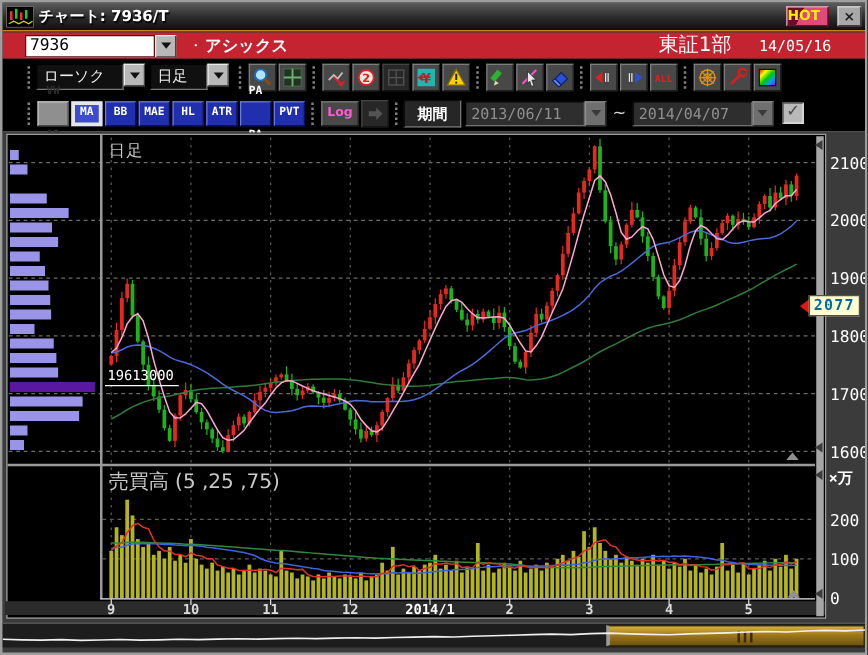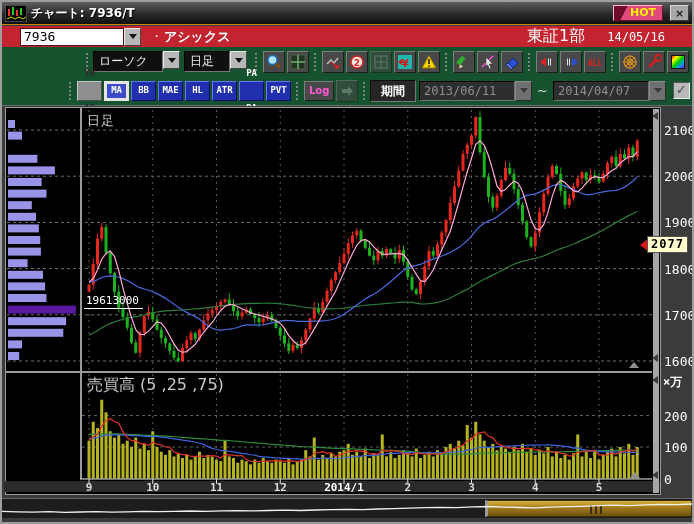--- a/index.html
+++ b/index.html
@@ -5,39 +5,39 @@
   html,body{margin:0;padding:0;background:#222;}
   *{box-sizing:border-box;}
   .win{position:relative;width:694px;height:524px;background:#3b3b3b;border:2px solid #9e9e9e;
        font-family:"DejaVu Sans",sans-serif;overflow:hidden;}
   
   .titlebar{position:absolute;top:0;left:0;right:0;height:23px;display:flex;align-items:center;gap:4px;
     background:linear-gradient(180deg,#5d5d5d,#2a2a2a 55%,#101010);border-bottom:1px solid #c8860a;padding:0 3px;}
   .appicon{width:22px;height:17px;display:block;}
   .title{color:#fff;font-weight:bold;font-size:12px;text-shadow:1px 1px 1px #000;}
   .tspacer{flex:1;}
-  .hot{height:16px;width:50px;border:1px solid #ffb3cf;border-right-color:#6e0d28;border-bottom-color:#6e0d28;
+  .hot{height:16px;width:34px;border:1px solid #ffb3cf;border-right-color:#6e0d28;border-bottom-color:#6e0d28;
     background:linear-gradient(115deg,#6e0d28 0 12px,#e0497c 12px);color:#ffee00;font:bold 11px/14px "DejaVu Sans",sans-serif;
     text-align:right;padding:0 6px 0 0;cursor:pointer;}
   .closebtn{height:16px;width:19px;margin-left:3px;border:1px solid #d8d8d8;border-right-color:#3c3c3c;border-bottom-color:#3c3c3c;
     background:#a8a8a8;color:#1c1c1c;font:bold 11px/13px "DejaVu Sans",sans-serif;padding:0;cursor:pointer;}
   
   .infobar{position:absolute;top:24px;left:0;right:0;height:21px;background:#c32430;display:flex;align-items:center;padding:0 6px;color:#fff;}
   .codebox{display:flex;height:18px;margin-left:12px;}
   .code-input{width:104px;height:18px;border:1px solid #5a0d12;background:#fff;color:#000;
     font:13px "DejaVu Sans Mono",monospace;padding:0 3px;}
   .dd{width:17px;height:18px;border:1px solid #e9e9e9;border-right-color:#444;border-bottom-color:#444;
     background:#b8b8b8;display:flex;align-items:center;justify-content:center;padding:0;cursor:pointer;}
   .tri{width:0;height:0;border:4px solid transparent;border-top:5px solid #111;margin-top:4px;}
   .bullet{margin:0 2px 0 10px;font-size:11px;}
   .secname{font-size:13px;font-weight:bold;}
   .market{font-size:16px;margin-right:22px;}
   .tdate{font-size:12px;font-family:"DejaVu Sans Mono",monospace;margin-right:21px;}
   
-  .tb{position:absolute;left:0;right:0;display:flex;align-items:center;background:#14532d;padding:0 2px;justify-content:flex-end;}
+  .tb{position:absolute;left:0;right:0;display:flex;align-items:center;background:#000000;padding:0 16px;}
   .tb2{top:45px;height:29px;}
   .tb3{top:74px;height:30px;border-bottom:1px solid #6a6a6a;}
   .grip{width:3px;height:18px;margin:0 4px;border-left:2px dotted #808080;}
   .combo{display:flex;height:21px;margin-right:4px;}
   .cval{min-width:70px;height:21px;background:#101010;border:1px solid #000;border-bottom-color:#777;border-right-color:#777;
     color:#eee;font-size:12px;line-height:19px;padding:0 5px;}
   .cval.small{min-width:46px;}
   .ibtn{width:22px;height:22px;margin:0 1px;background:#484848;border:1px solid #7d7d7d;border-right-color:#1e1e1e;border-bottom-color:#1e1e1e;
     display:flex;align-items:center;justify-content:center;padding:0;cursor:pointer;}
   .ibtn.dis{opacity:.55;}
@@ -61,21 +61,21 @@
   .chk::after{content:"✓";position:absolute;left:2px;top:-1px;color:#4d4d4d;font:bold 13px "DejaVu Sans",sans-serif;}
   
   .chart-area{position:absolute;top:104px;left:0;right:0;height:390px;background:#3b3b3b;}
   .ovl{position:absolute;color:#c9c9c9;pointer-events:none;}
   .lbl-daily{left:85px;top:6px;font-size:13px;letter-spacing:1px;}
   .lbl-vol{left:85px;top:269px;font-size:16px;}
   .lbl-maxvol{left:82px;top:188px;height:15px;color:#fff;font:11px "DejaVu Sans Mono",monospace;
     border-bottom:1px solid #fff;padding:0 4px 0 2px;}
   .callout{position:absolute;left:631px;top:130px;display:flex;align-items:center;pointer-events:none;}
   .arrowL{width:0;height:0;border:7px solid transparent;border-right:9px solid #e01818;margin-right:-2px;}
-  .cbox{background:#ffffcf;border:1px solid #55524a;color:#000000;font:bold 12px/15px "DejaVu Sans Mono",monospace;
+  .cbox{background:#ffffcf;border:1px solid #55524a;color:#0369a1;font:bold 12px/15px "DejaVu Sans Mono",monospace;
     padding:0 3px;letter-spacing:1px;}
   
   .navbar{position:absolute;top:496px;left:0;right:0;height:20px;background:#1d1d1d;border-top:1px solid #666;}
   .navthumb{position:absolute;left:483px;right:0;top:1px;bottom:1px;
     background:linear-gradient(180deg,#d9b43c,#a0791a 45%,#6f5410);border:1px solid #3a2c05;border-left:3px solid #9a9a9a;}
   .gripbars{position:absolute;left:50%;top:4px;width:14px;height:9px;display:flex;gap:3px;}
   .gripbars span{width:2px;height:9px;background:#3a2c05;}
   .navsvg{position:absolute;left:0;top:0;}
 </style>
 </head>

